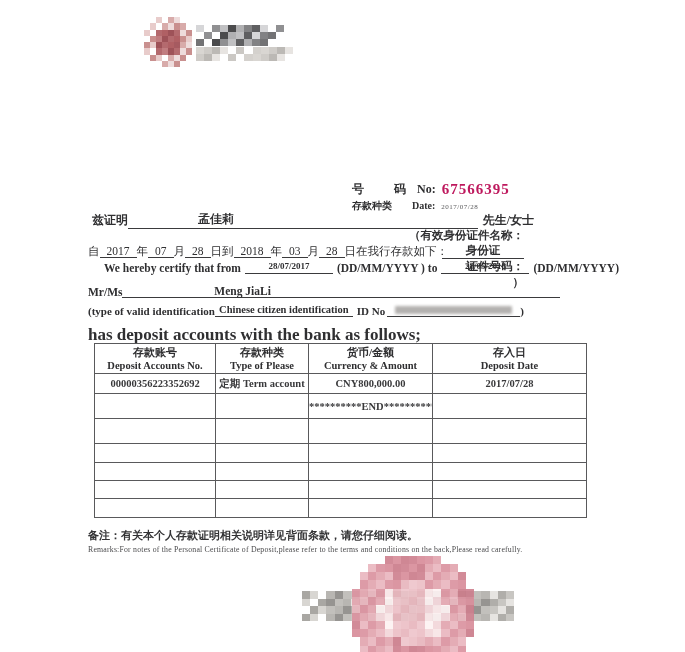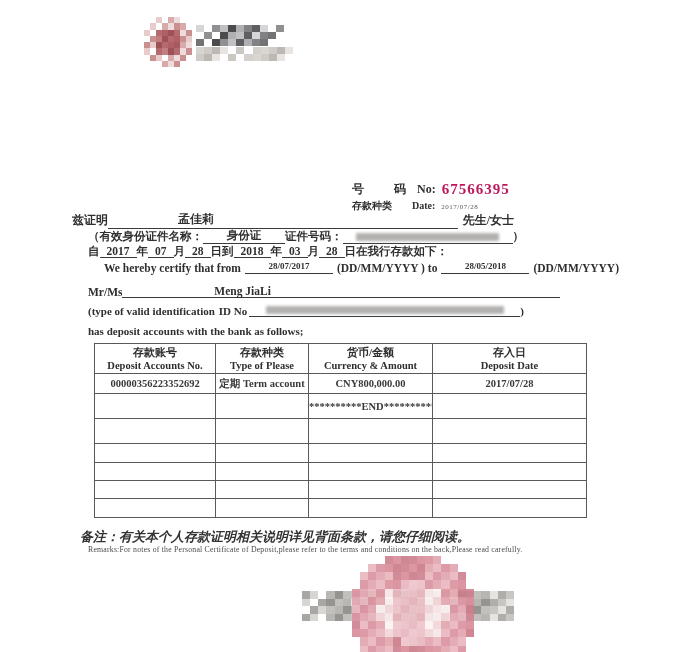--- a/index.html
+++ b/index.html
@@ -29,63 +29,63 @@
   .date-cn { font-size:10px; font-weight:bold; }
   .date-en { font-size:10px; font-weight:bold; margin-left:20px; }
   .date-val { font-size:7px; color:#58585a; margin-left:6px; letter-spacing:0.5px; }
 
   
   .bline { display:flex; align-items:flex-end; font-weight:bold; white-space:nowrap; }
   .u { border-bottom:1px solid #3a3a3c; }
   .fill { flex:1; position:relative; height:15px; }
   .center-txt { text-align:center; }
 
-  .line1 { left:72px; top:212px; width:442px; font-size:12px;text-align:center; }
+  .line1 { left:92px; top:212px; width:442px; font-size:12px;text-align:center; }
   .line1 .name { position:absolute; left:20%; bottom:0; }
   .line1 .suffix { margin-left:5px; }
 
-  .line2 { left:88px; top:228px; width:436px; font-size:11.5px; }
+  .line2 { left:88px; top:228px; width:436px; font-size:11.5px;flex-direction:column; }
   .line2 .u2a { width:82px; }
   .line2 .u2b { flex:1; height:14px; position:relative; }
 
-  .line3 { left:88px; top:244px; font-size:11.5px; font-weight:bold; white-space:nowrap; }
+  .line3 { left:88px; top:244px; font-size:11.5px; font-weight:normal; white-space:nowrap; }
   .line3 .u { padding:0 7px; }
 
   .line4 { left:104px; top:261px; font-size:11.5px; }
   .line4 .udate { font-size:9px; padding:0 2px; width:88px; height:13px; }
   .line4 .gap { margin:0 4px; }
 
   .line5 { left:88px; top:283px; width:472px; font-size:11.5px; }
   .line5 .name { position:absolute; left:21%; bottom:0; }
 
   .line6 { left:88px; top:304px; width:436px; font-size:11px; }
   .line6 .u6a { width:138px; font-size:10.5px; height:13px; }
   .line6 .u6b { flex:1; height:13px; position:relative; }
   .line6 .lbl { margin-left:4px; margin-right:2px; }
 
-  .line7 { left:88px; top:325px; font-size:11px; font-weight:bold; }
+  .line7 { left:88px; top:325px; font-size:17px; font-weight:bold; }
 
   .redact {
     position:absolute; bottom:2px; background:#b3b1af;
     filter:blur(1.6px); border-radius:1px; height:8px;
   }
 
   
   .deposit-table { left:94px; top:343px; width:492px; border-collapse:collapse; table-layout:fixed; }
   .deposit-table th, .deposit-table td {
     border:1px solid #59595b; text-align:center; vertical-align:middle; padding:0;
     overflow:hidden;
   }
   .deposit-table th { height:30px; }
   .th-cn { font-size:11px; font-weight:bold; display:block; line-height:14px; }
   .th-en { font-size:10.5px; font-weight:bold; display:block; line-height:13px; }
   .deposit-table td { font-size:10.5px; font-weight:bold; color:#39393b; }
 
   
-  .remarks-cn { left:80px; top:528px; font-size:13px; font-weight:bold; color:#333335;font-style:italic; }
+  .remarks-cn { left:88px; top:528px; font-size:11px; font-weight:bold; color:#333335; }
   .remarks-en { left:88px; top:545px; font-size:7.8px; color:#4a4a4c; letter-spacing:0.2px; }
 
   
   .stamp-clip { left:352px; top:556px; width:122px; height:96px; overflow:hidden; z-index:3; }
   .stamp-clip .mosaic { left:0; top:0; width:122px; height:114px; opacity:0.92; }
 </style>
 </head>
 <body>
 
 <div class="mosaic" style="left: 144px; top: 17px; width: 48px; height: 50px; display: grid; grid-template-columns: repeat(8, 1fr); grid-template-rows: repeat(8, 1fr);">
@@ -264,20 +264,21 @@
 
 <div class="abs bline line5">
   <span>Mr/Ms</span>
   <span class="fill u">
     <span class="name">Meng JiaLi</span>
   </span>
 </div>
 
 <div class="abs bline line6">
   <span>(type of valid identification</span>
+  <span class="u u6a center-txt">Chinese citizen identification</span>
   <span class="lbl">ID No</span>
   <span class="u u6b">
     <span class="redact" style="left:6%; width:88%;"></span>
   </span>
   <span>)</span>
 </div>
 
 <div class="abs line7">has deposit accounts with the bank as follows;</div>
 
 <table class="abs deposit-table">

